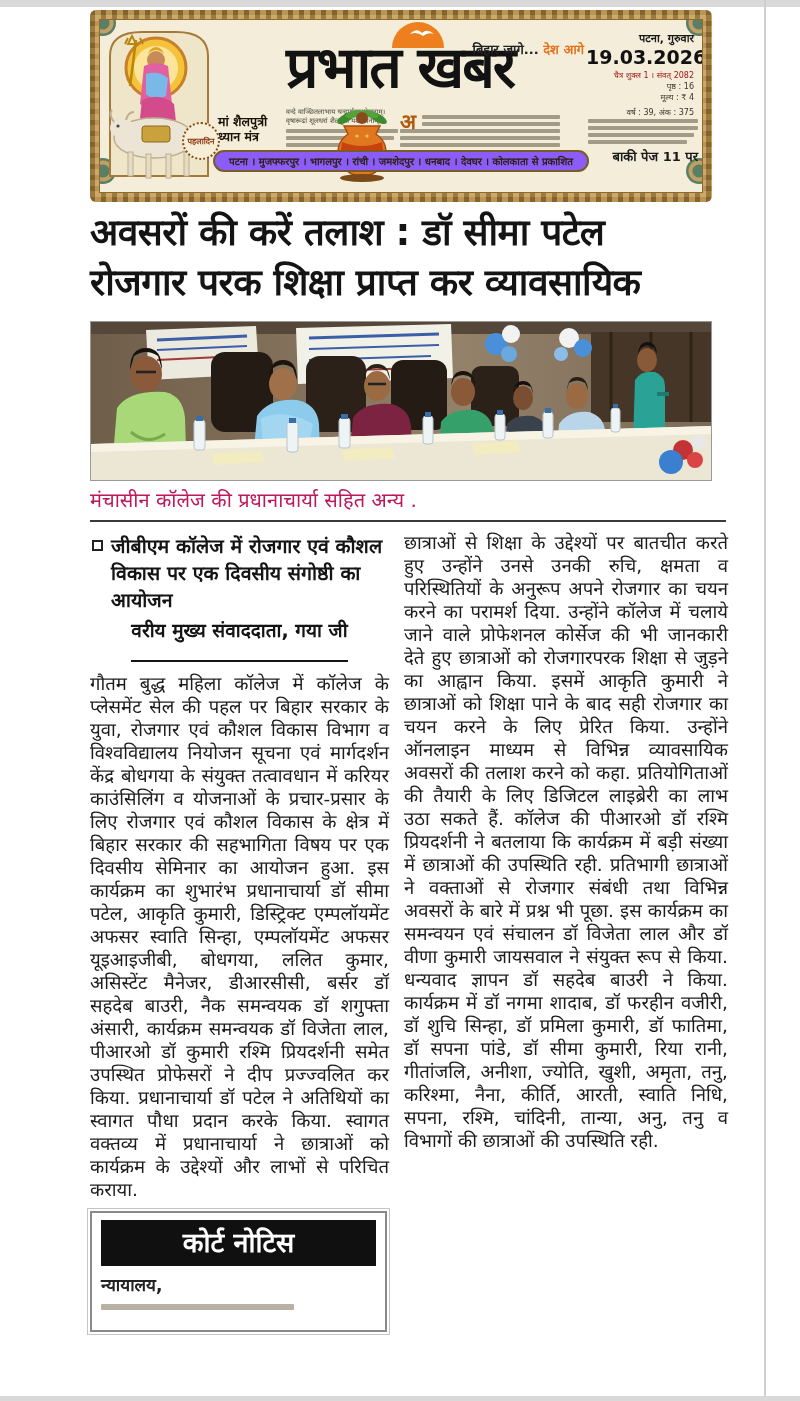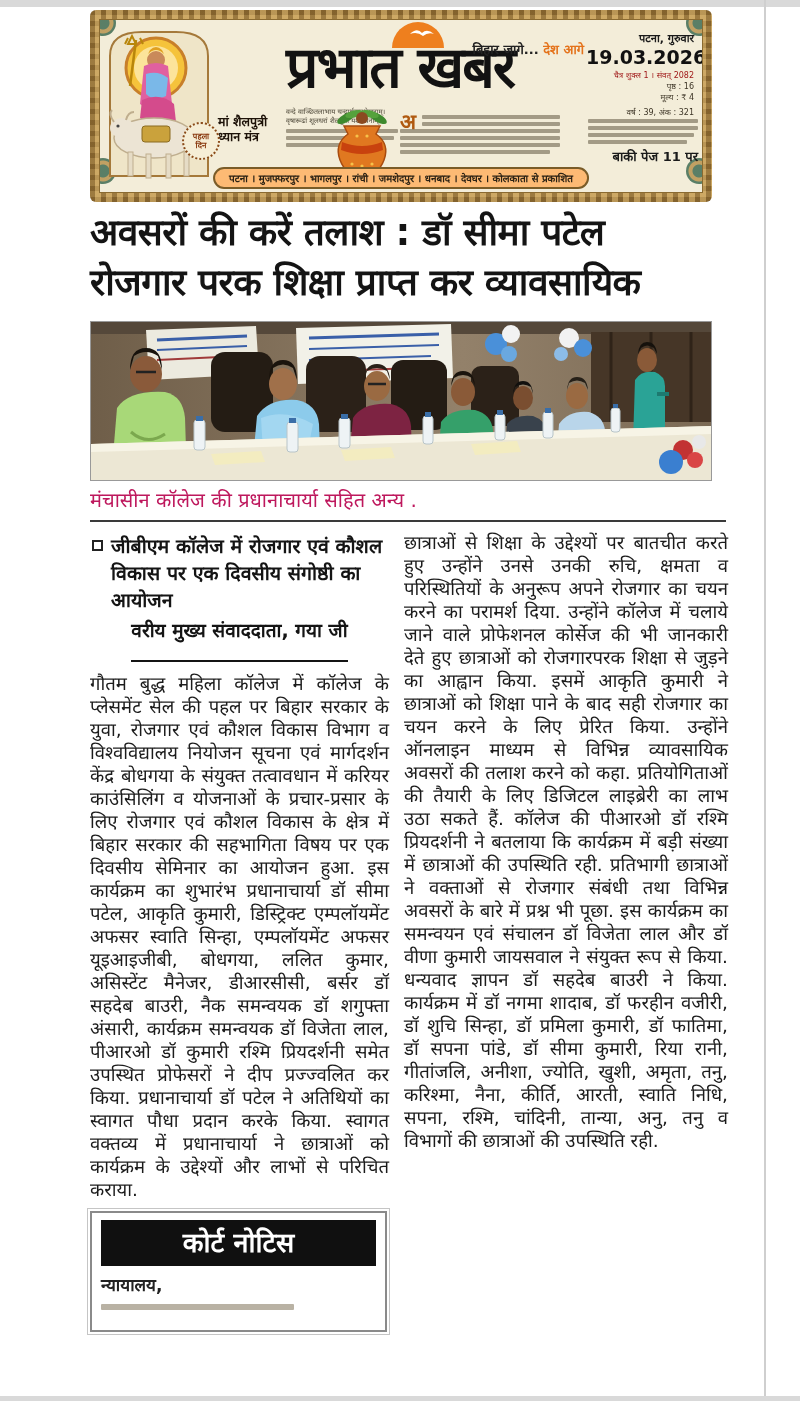--- a/index.html
+++ b/index.html
@@ -15,21 +15,21 @@
     background-image:
       repeating-linear-gradient(90deg, rgba(92,62,20,.38) 0 5px, rgba(214,178,110,.5) 5px 11px),
       repeating-linear-gradient(0deg, rgba(92,62,20,.30) 0 5px, rgba(214,178,110,.4) 5px 11px); }
   .masthead-inner { position:relative; width:100%; height:100%; background:#f3edd9; border:1px solid #8a6a30; overflow:hidden; }
   .corner-dec { position:absolute; width:26px; height:26px; background:radial-gradient(circle at 50% 50%, #3f6b52 0 6px, #b8934e 7px 10px, #3f6b52 11px); border-radius:50%; opacity:.85; }
   .corner-dec.tl{ left:-10px; top:-10px; } .corner-dec.tr{ right:-10px; top:-10px; }
   .corner-dec.bl{ left:-10px; bottom:8px; } .corner-dec.br{ right:-10px; bottom:8px; }
 
   .goddess { position:absolute; left:2px; top:6px; width:114px; height:158px; }
   .badge { position:absolute; left:82px; top:102px; width:38px; height:38px; border-radius:50%;
-    background:#f6eed6; border:2px dotted #8a4a18; display:flex; flex-direction:column; align-items:center; justify-content:center;
+    background:#f6eed6; border:2px dotted #8a4a18; display:flex; align-items:center; justify-content:center;
     font-size:8px; font-weight:bold; color:#8a3a10; line-height:9px; text-align:center; z-index:3; }
 
   .deity-label { position:absolute; left:118px; top:94px; width:66px; font-weight:bold; font-size:12.5px; line-height:15px; color:#1d1208; }
   .mantra-block { position:absolute; left:186px; top:88px; width:112px; }
   .mantra-text { font-size:7px; line-height:9px; color:#4a4435; }
   .skl { height:4px; background:#8e8671; margin:3px 0; border-radius:1px; opacity:.8; }
 
   .paper-title { position:absolute; left:128px; top:6px; width:344px; text-align:center; z-index:2;
     font-size:57px; font-weight:800; letter-spacing:-2px; color:#121212; line-height:82px;
     font-family:"DejaVu Sans","Liberation Sans",sans-serif; }
@@ -44,22 +44,22 @@
   .dl-small { font-size:8px; color:#3d3526; line-height:11px; }
   .dl-small.red { color:#a01818; }
 
   .brief-center { position:absolute; left:300px; top:92px; width:160px; }
   .brief-center .dropcap { float:left; font-size:21px; font-weight:bold; color:#b05a10; line-height:20px; margin-right:3px; }
   .brief-right { position:absolute; right:4px; top:96px; width:110px; }
   .jump-ref { font-size:13px; font-weight:bold; color:#1a1a1a; text-align:right; margin-top:3px; }
 
   .kalash { position:absolute; left:228px; top:86px; width:68px; height:76px; }
 
-  .cities-strip { position:absolute; left:50%; bottom:3px; transform:translateX(-50%);
-    background:#fdba74; border:2px solid #7a5c28; border-radius:11px; padding:2px 14px;
+  .cities-strip { position:absolute; left:50%; bottom:20px; transform:translateX(-50%);
+    background:#8b5cf6; border:2px solid #7a5c28; border-radius:11px; padding:2px 14px;
     font-size:10px; font-weight:bold; color:#2c2214; white-space:nowrap; z-index:5; }
 
   
   .article { position:absolute; left:90px; top:208px; width:638px; }
   .headline { font-size:37px; font-weight:800; color:#141414; line-height:50px; letter-spacing:-.5px; }
   .headline span { display:block; }
 
   .photo-wrap { margin-top:13px; width:622px; height:160px; border:1px solid #999; background:#7d6b55; }
   .photo-wrap svg { display:block; }
   .caption { margin-top:5px; font-size:20px; color:#be185d; font-weight:500; }
@@ -150,21 +150,21 @@
       <span class="t-black">बिहार जागे...</span>
       <span class="t-orange">देश आगे</span>
     </div>
 
     <div class="dateline">
       <div class="dl-cityday">पटना, गुरुवार</div>
       <div class="dl-date">19.03.2026</div>
       <div class="dl-small red">चैत्र शुक्ल 1 । संवत् 2082</div>
       <div class="dl-small">पृष्ठ : 16</div>
       <div class="dl-small">मूल्य : ₹ 4</div>
-      <div class="dl-small" style="margin-top:4px">वर्ष : 39, अंक : 321</div>
+      <div class="dl-small" style="margin-top:4px">वर्ष : 39, अंक : 375</div>
     </div>
 
     <div class="kalash">
       <svg width="68" height="76" viewBox="0 0 68 76">
         <g>
           <ellipse cx="18" cy="12" rx="10" ry="4" fill="#3e8a2e" transform="rotate(-30 18 12)"></ellipse>
           <ellipse cx="50" cy="12" rx="10" ry="4" fill="#3e8a2e" transform="rotate(30 50 12)"></ellipse>
           <ellipse cx="26" cy="8" rx="9" ry="3.5" fill="#55a23c" transform="rotate(-15 26 8)"></ellipse>
           <ellipse cx="42" cy="8" rx="9" ry="3.5" fill="#55a23c" transform="rotate(15 42 8)"></ellipse>
           <circle cx="34" cy="12" r="6" fill="#8a4a20"></circle>

